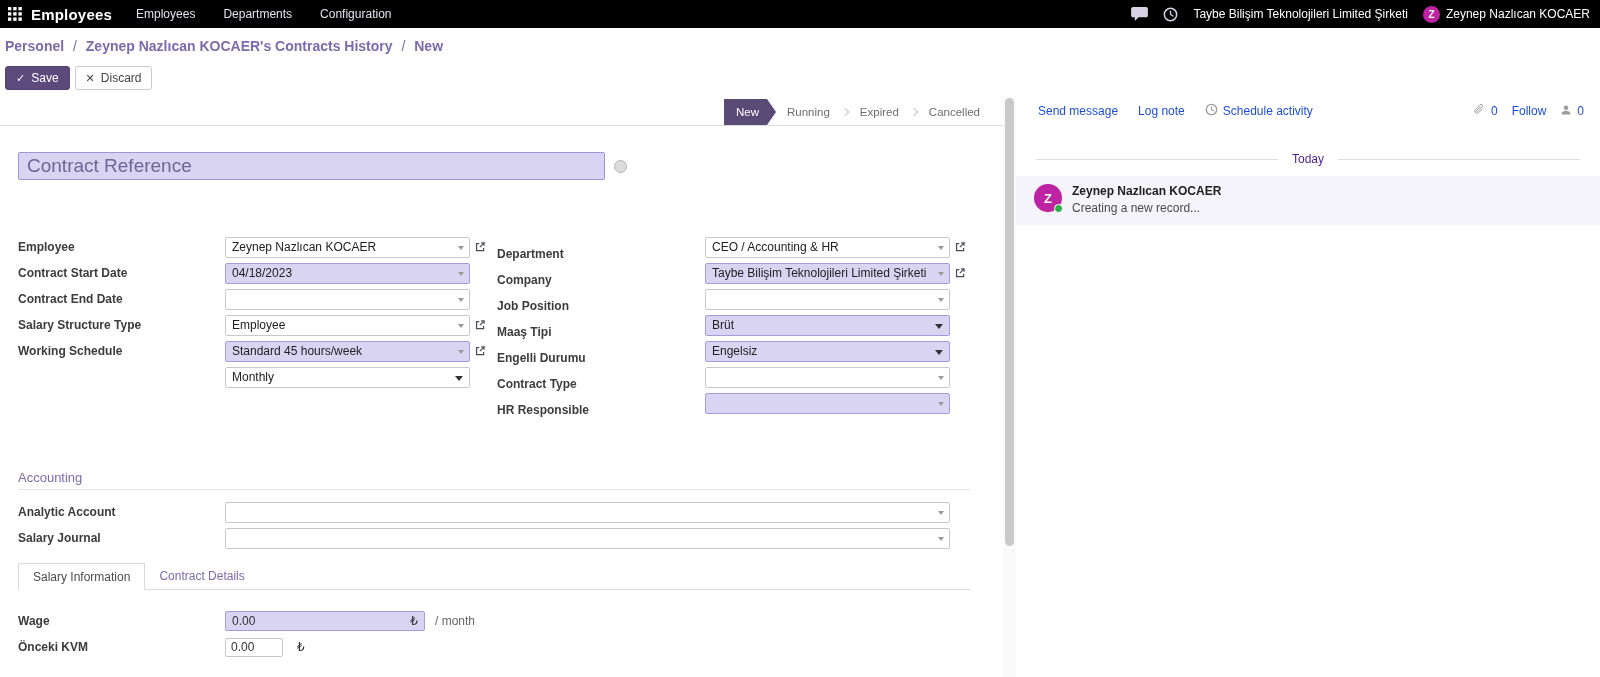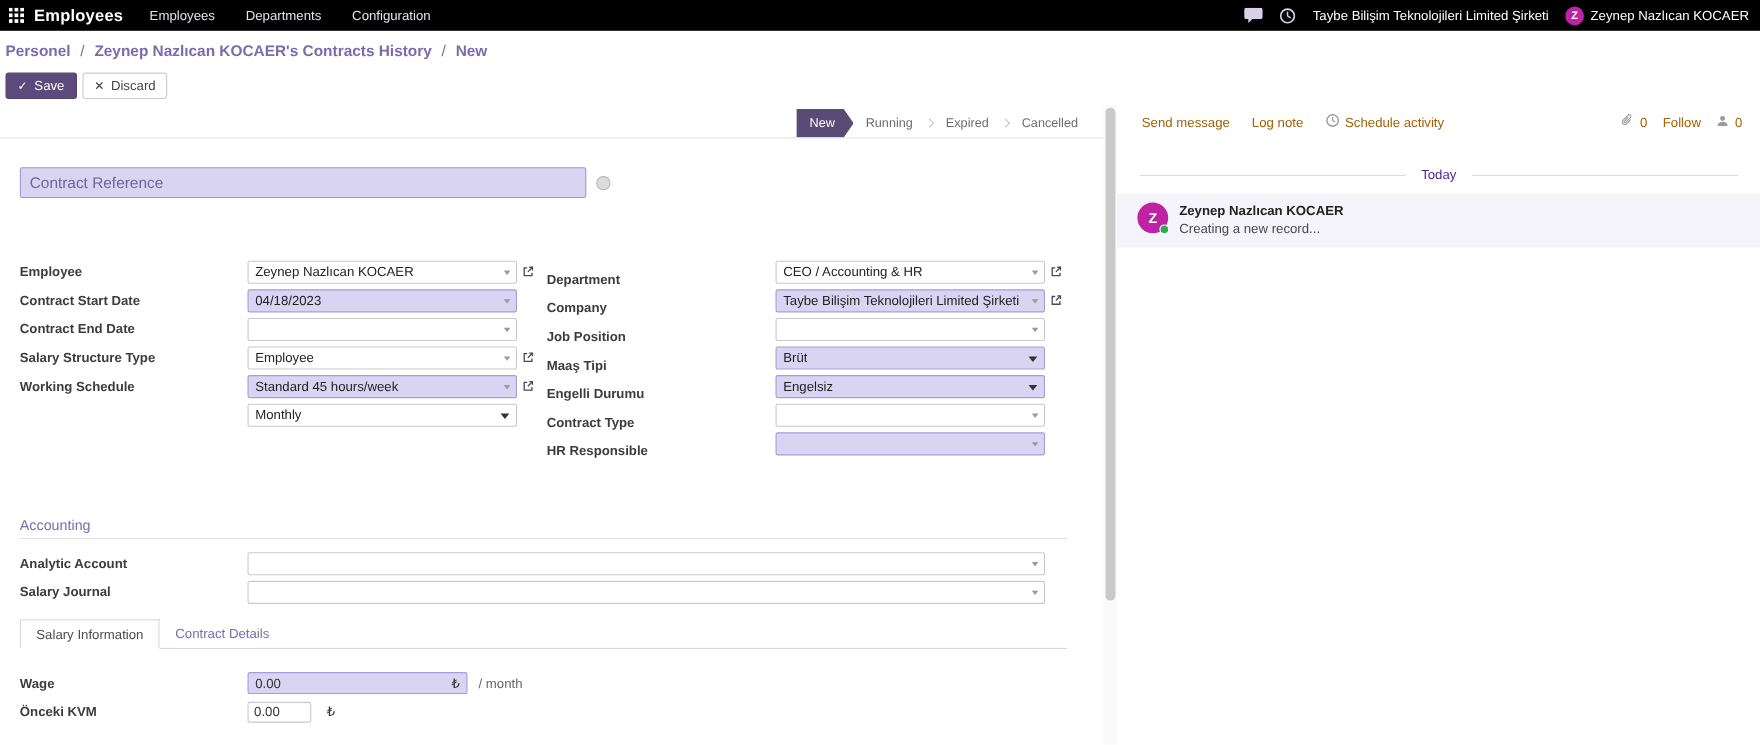--- a/index.html
+++ b/index.html
@@ -33,21 +33,21 @@
   .form-pane { position:absolute; left:0; top:0; width:1003px; height:100%; }
   .form-header { height:30px; border-bottom:1px solid #dcdcdc; display:flex; justify-content:flex-end; align-items:flex-end; padding-right:12px; }
   .stages { display:flex; align-items:center; height:26px; font-size:11.5px; }
   .stage { display:flex; align-items:center; color:#6d6d6d; padding:0 11px; height:100%; cursor:pointer; white-space:nowrap; }
   .stage.active { background:#5a4a76; color:#fff; padding:0 17px 0 12px; clip-path:polygon(0 0, calc(100% - 9px) 0, 100% 50%, calc(100% - 9px) 100%, 0 100%); }
   .stage-sep { width:6px; height:6px; border-top:1px solid #c3c3c3; border-right:1px solid #c3c3c3; transform:rotate(45deg); margin:0 1px; flex:none; }
   .form-body { position:absolute; top:30px; left:0; right:0; bottom:0; background:#fff; }
 
   
   .ref-wrap { position:absolute; top:26px; left:18px; display:flex; align-items:center; }
-  .ref-input { width:515px; height:28px; background:#d8d4f2; border:1px solid #9d96d8; border-radius:2px; font-size:14px; padding:8px 8px; color:#333; font-family:inherit; outline:none; }
+  .ref-input { width:587px; height:28px; background:#d8d4f2; border:1px solid #9d96d8; border-radius:2px; font-size:19px; padding:8px 8px; color:#333; font-family:inherit; outline:none; }
   .ref-input::placeholder { color:#6e6795; opacity:1; }
   .status-circle { width:13px; height:13px; border-radius:50%; background:#dcdcdc; border:1px solid #b5b5b5; margin-left:9px; cursor:pointer; flex:none; }
 
   
   .fields { position:absolute; top:108px; left:18px; display:flex; }
   .col-left { width:479px; }
   .col-right { width:486px; }
   .frow { height:26px; display:flex; align-items:center; }
   .flabel { font-size:12px; font-weight:bold; color:#3c3c3c; flex:none; }
   .col-left .flabel { width:207px; }
@@ -80,21 +80,21 @@
   .unit { margin-left:10px; color:#666; font-size:12px; }
   .small-box { width:58px; height:19px; border:1px solid #c9c9c9; border-radius:2px; font-size:12px; display:flex; align-items:center; padding:0 5px; cursor:text; }
   .cur { margin-left:14px; font-size:12px; color:#333; }
 
   
   .scrollbar { position:absolute; left:1003px; top:0; width:13px; height:100%; background:#fafafa; }
   .thumb { position:absolute; left:2px; top:2px; width:9px; height:448px; background:#c9c9c9; border-radius:5px; cursor:pointer; }
 
   
   .chatter { position:absolute; left:1016px; right:0; top:0; height:100%; background:#fff; }
-  .chat-header { height:30px; display:flex; align-items:center; font-size:12px; color:#a16207; padding:0 16px 0 22px; gap:20px; }
+  .chat-header { height:30px; display:flex; align-items:center; font-size:12px; color:#1d4ed8; padding:0 16px 0 22px; gap:20px; }
   .chat-act { display:flex; align-items:center; gap:5px; cursor:pointer; white-space:nowrap; }
   .chat-right { margin-left:auto; display:flex; align-items:center; gap:14px; }
   .today { margin-top:26px; display:flex; align-items:center; color:#4c1d95; font-size:12px; padding:0 20px; }
   .today .line { flex:1; height:1px; background:#ddd; }
   .today .ttext { padding:0 14px; }
   .msg { margin-top:10px; background:#f4f4fa; display:flex; padding:8px 14px 10px 18px; gap:10px; cursor:pointer; }
   .msg-avatar { position:relative; width:28px; height:28px; border-radius:50%; background:#be23a4; color:#fff; display:flex; align-items:center; justify-content:center; font-size:13px; font-weight:bold; flex:none; }
   .presence { position:absolute; right:-1px; bottom:-1px; width:9px; height:9px; border-radius:50%; background:#2fab49; border:1.5px solid #fff; }
   .msg-author { font-size:12px; font-weight:bold; color:#212121; }
   .msg-body { font-size:12px; color:#4a4a4a; margin-top:3px; }

